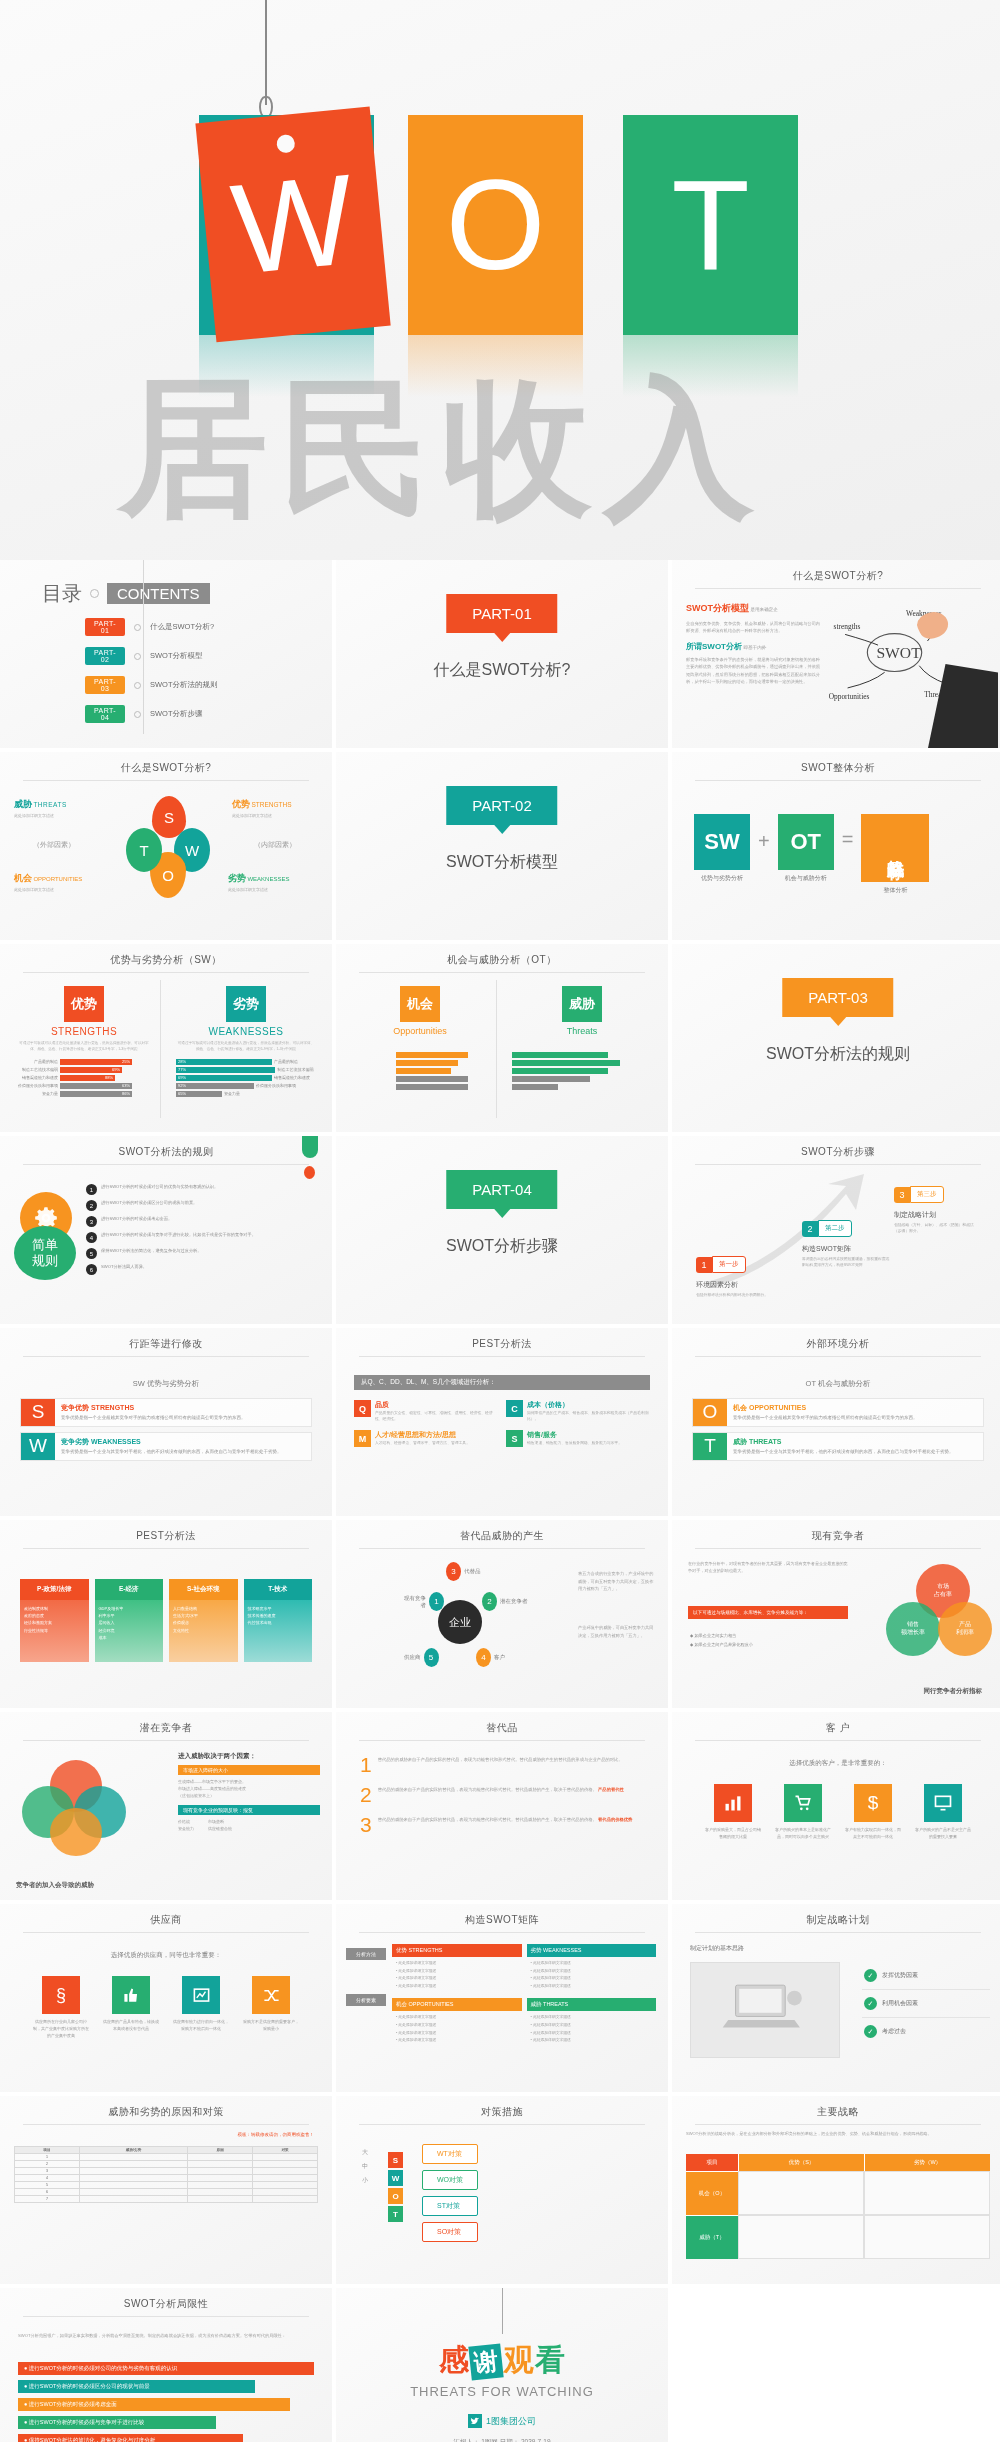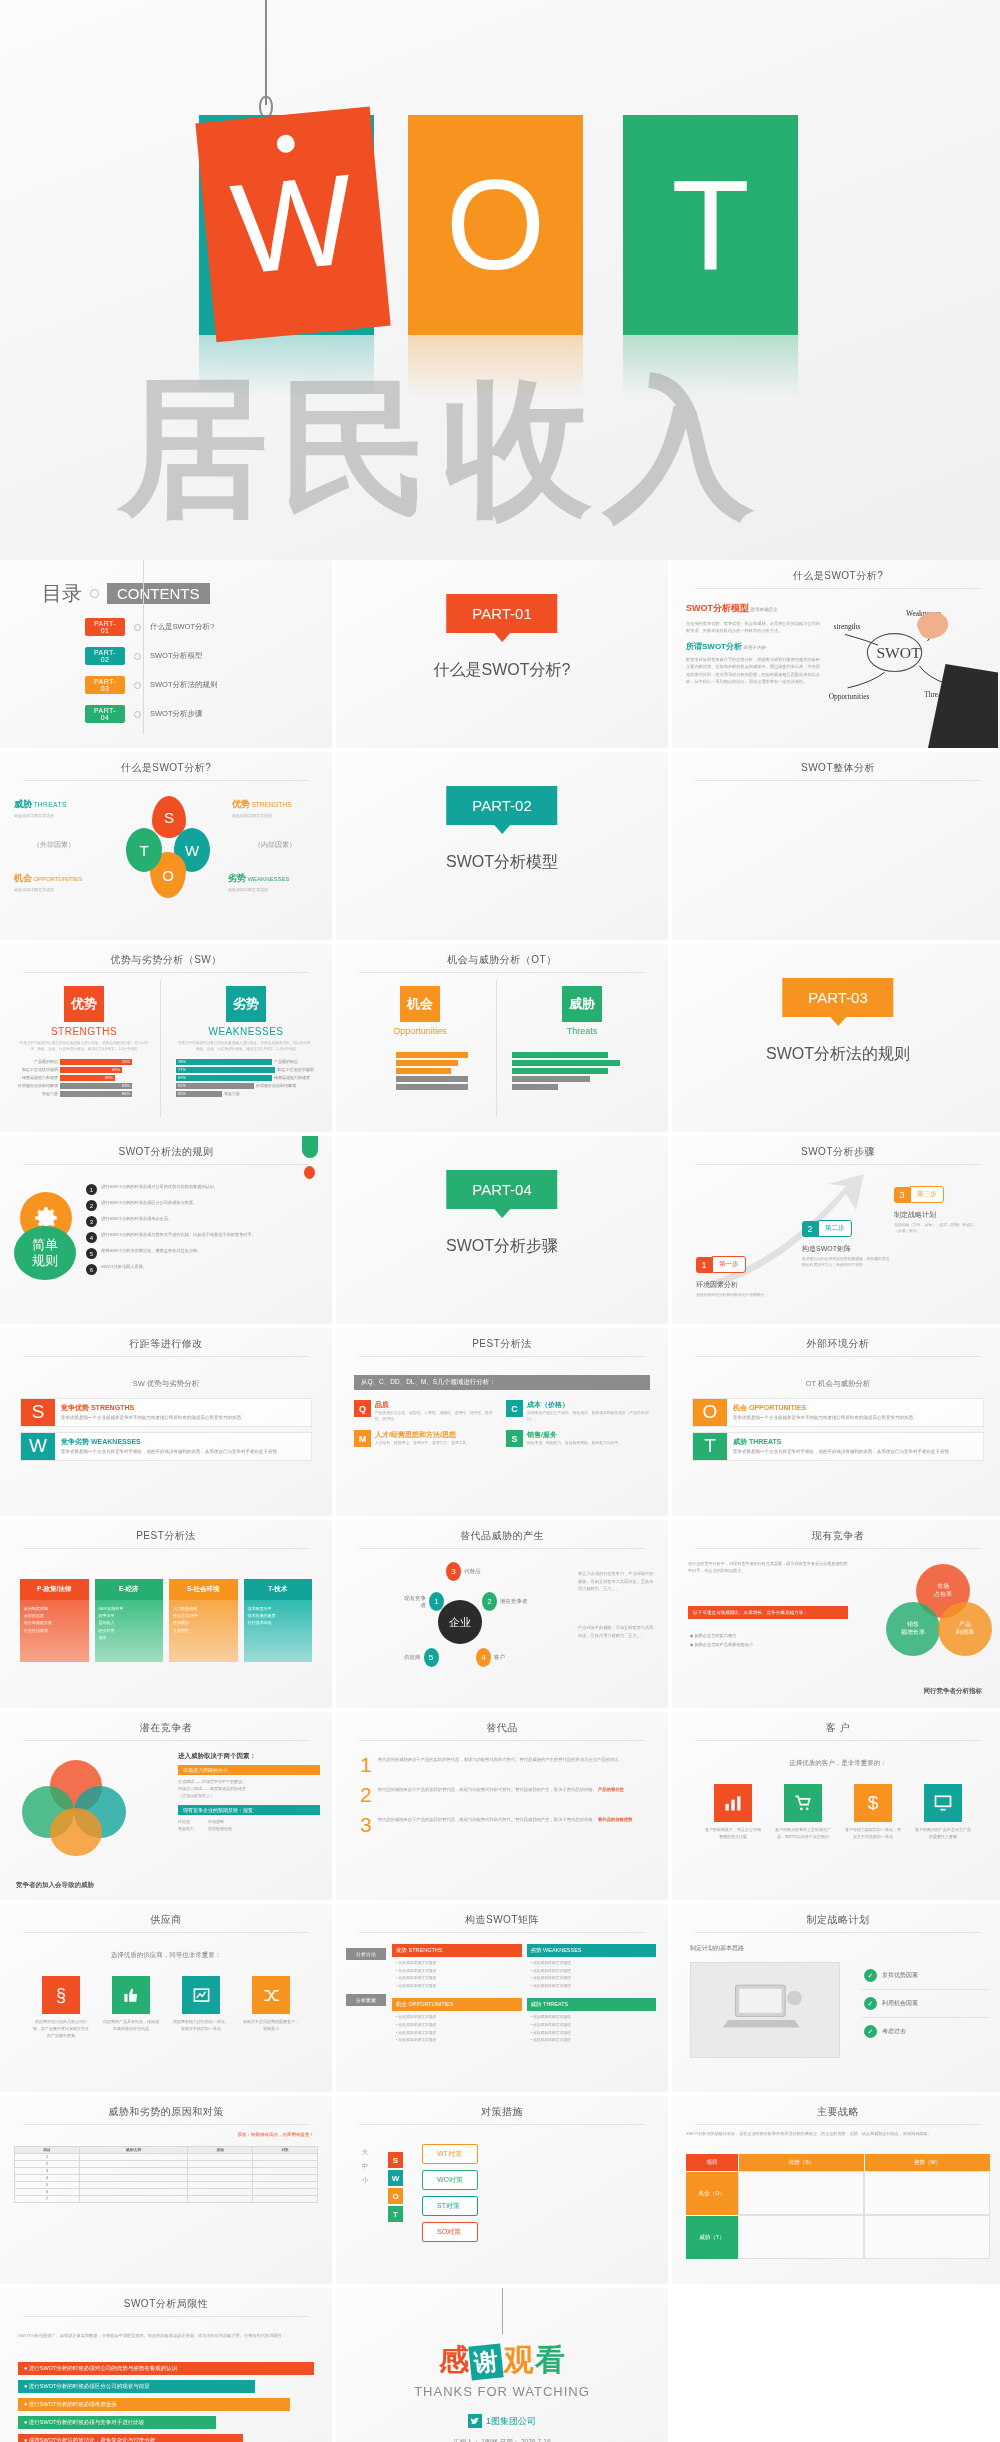--- a/index.html
+++ b/index.html
@@ -270,20 +270,36 @@
   <div class="slide">
     <div class="partbox" style="top:34px;background:#12a39a;color:#12a39a;">
       <span style="color:#fff;position:relative;z-index:2;">PART-02</span>
     </div>
     <div class="part-caption" style="top:100px;">SWOT分析模型</div>
   </div>
 
   <div class="slide">
     <div class="s-title">SWOT整体分析</div>
     <div class="s-rule"></div>
+    <div style="position:absolute;left:22px;top:62px;display:flex;align-items:flex-start;gap:8px;">
+      <div style="text-align:center;">
+        <div class="sq" style="width:56px;height:56px;background:#12a39a;font-size:22px;">SW</div>
+        <div style="font-size:6px;color:#7d7d7d;margin-top:4px;">优势与劣势分析</div>
+      </div>
+      <div style="font-size:20px;color:#9a9a9a;margin-top:16px;">+</div>
+      <div style="text-align:center;">
+        <div class="sq" style="width:56px;height:56px;background:#27ae71;font-size:22px;">OT</div>
+        <div style="font-size:6px;color:#7d7d7d;margin-top:4px;">机会与威胁分析</div>
+      </div>
+      <div style="font-size:20px;color:#9a9a9a;margin-top:14px;">=</div>
+      <div style="text-align:center;">
+        <div class="sq" style="width:68px;height:68px;background:#f79420;font-size:17px;line-height:1.15;writing-mode:vertical-rl;text-orientation:upright;letter-spacing:1px;">战略目标</div>
+        <div style="font-size:6px;color:#7d7d7d;margin-top:4px;">整体分析</div>
+      </div>
+    </div>
   </div>
 
   <div class="slide">
     <div class="s-title">优势与劣势分析（SW）</div>
     <div class="s-rule"></div>
     <div style="position:absolute;left:160px;top:36px;bottom:14px;width:1px;background:#e0e0e0;"></div>
     <div style="position:absolute;left:16px;top:42px;width:136px;text-align:center;">
       <div class="sq" style="width:40px;height:36px;background:#f04e23;font-size:13px;margin:0 auto;">优势</div>
       <div style="font-size:10px;color:#f04e23;margin-top:4px;letter-spacing:.5px;">STRENGTHS</div>
       <div style="font-size:3.6px;color:#b0b0b0;line-height:1.6;margin-top:4px;">可通过手写板或可以通过在此处墨迹输入进行更改，然后选择墨迹分析。可以对字体、颜色、选色、行距等进行修改。建议正文6-9号字，1-3行中间距</div>
@@ -985,21 +1001,21 @@
   </div>
 
   <div class="slide">
     <div style="position:absolute;left:50%;top:0;width:1px;height:46px;background:#a8a8a8;"></div>
     <div style="position:absolute;left:0;right:0;top:52px;text-align:center;">
       <span style="font-size:30px;color:#f04e23;font-weight:bold;">感</span>
       <span style="font-size:24px;color:#fff;background:#12a39a;font-weight:bold;padding:1px 4px;display:inline-block;transform:rotate(-6deg);">谢</span>
       <span style="font-size:30px;color:#f79420;font-weight:bold;">观</span>
       <span style="font-size:30px;color:#27ae71;font-weight:bold;">看</span>
     </div>
-    <div style="position:absolute;left:0;right:0;top:96px;text-align:center;font-size:13px;color:#8c8c8c;letter-spacing:1px;">THANKS FOR WATCHING</div>
+    <div style="position:absolute;left:0;right:0;top:96px;text-align:center;font-size:13px;color:#8c8c8c;letter-spacing:1px;">THREATS FOR WATCHING</div>
     <div style="position:absolute;left:0;right:0;top:126px;text-align:center;">
       <span style="display:inline-flex;align-items:center;gap:4px;">
         <span style="width:14px;height:14px;background:#12a39a;display:inline-flex;align-items:center;justify-content:center;">
           <svg width="10" height="10" viewBox="0 0 24 24">
               <path fill="#fff" d="M22 5.8c-.8.4-1.6.6-2.5.7.9-.5 1.5-1.3 1.8-2.3-.8.5-1.8.9-2.8 1.1-1.6-1.7-4.3-1.8-6-.2-1.1 1-1.5 2.5-1.2 3.9C8 8.8 4.9 7.2 2.8 4.6c-1 1.8-.5 4 1.2 5.1-.7 0-1.3-.2-1.9-.5 0 1.8 1.3 3.4 3.1 3.8-.6.2-1.2.2-1.8.1.5 1.6 2 2.7 3.6 2.7C5.7 17 3.8 17.6 2 17.4c1.7 1.1 3.7 1.7 5.7 1.7 6.9 0 10.7-5.8 10.5-11 .7-.5 1.3-1.2 1.8-2z"></path>
             </svg>
         </span>
         <span style="font-size:9px;color:#12a39a;">1图集团公司</span>
       </span>
     </div>

